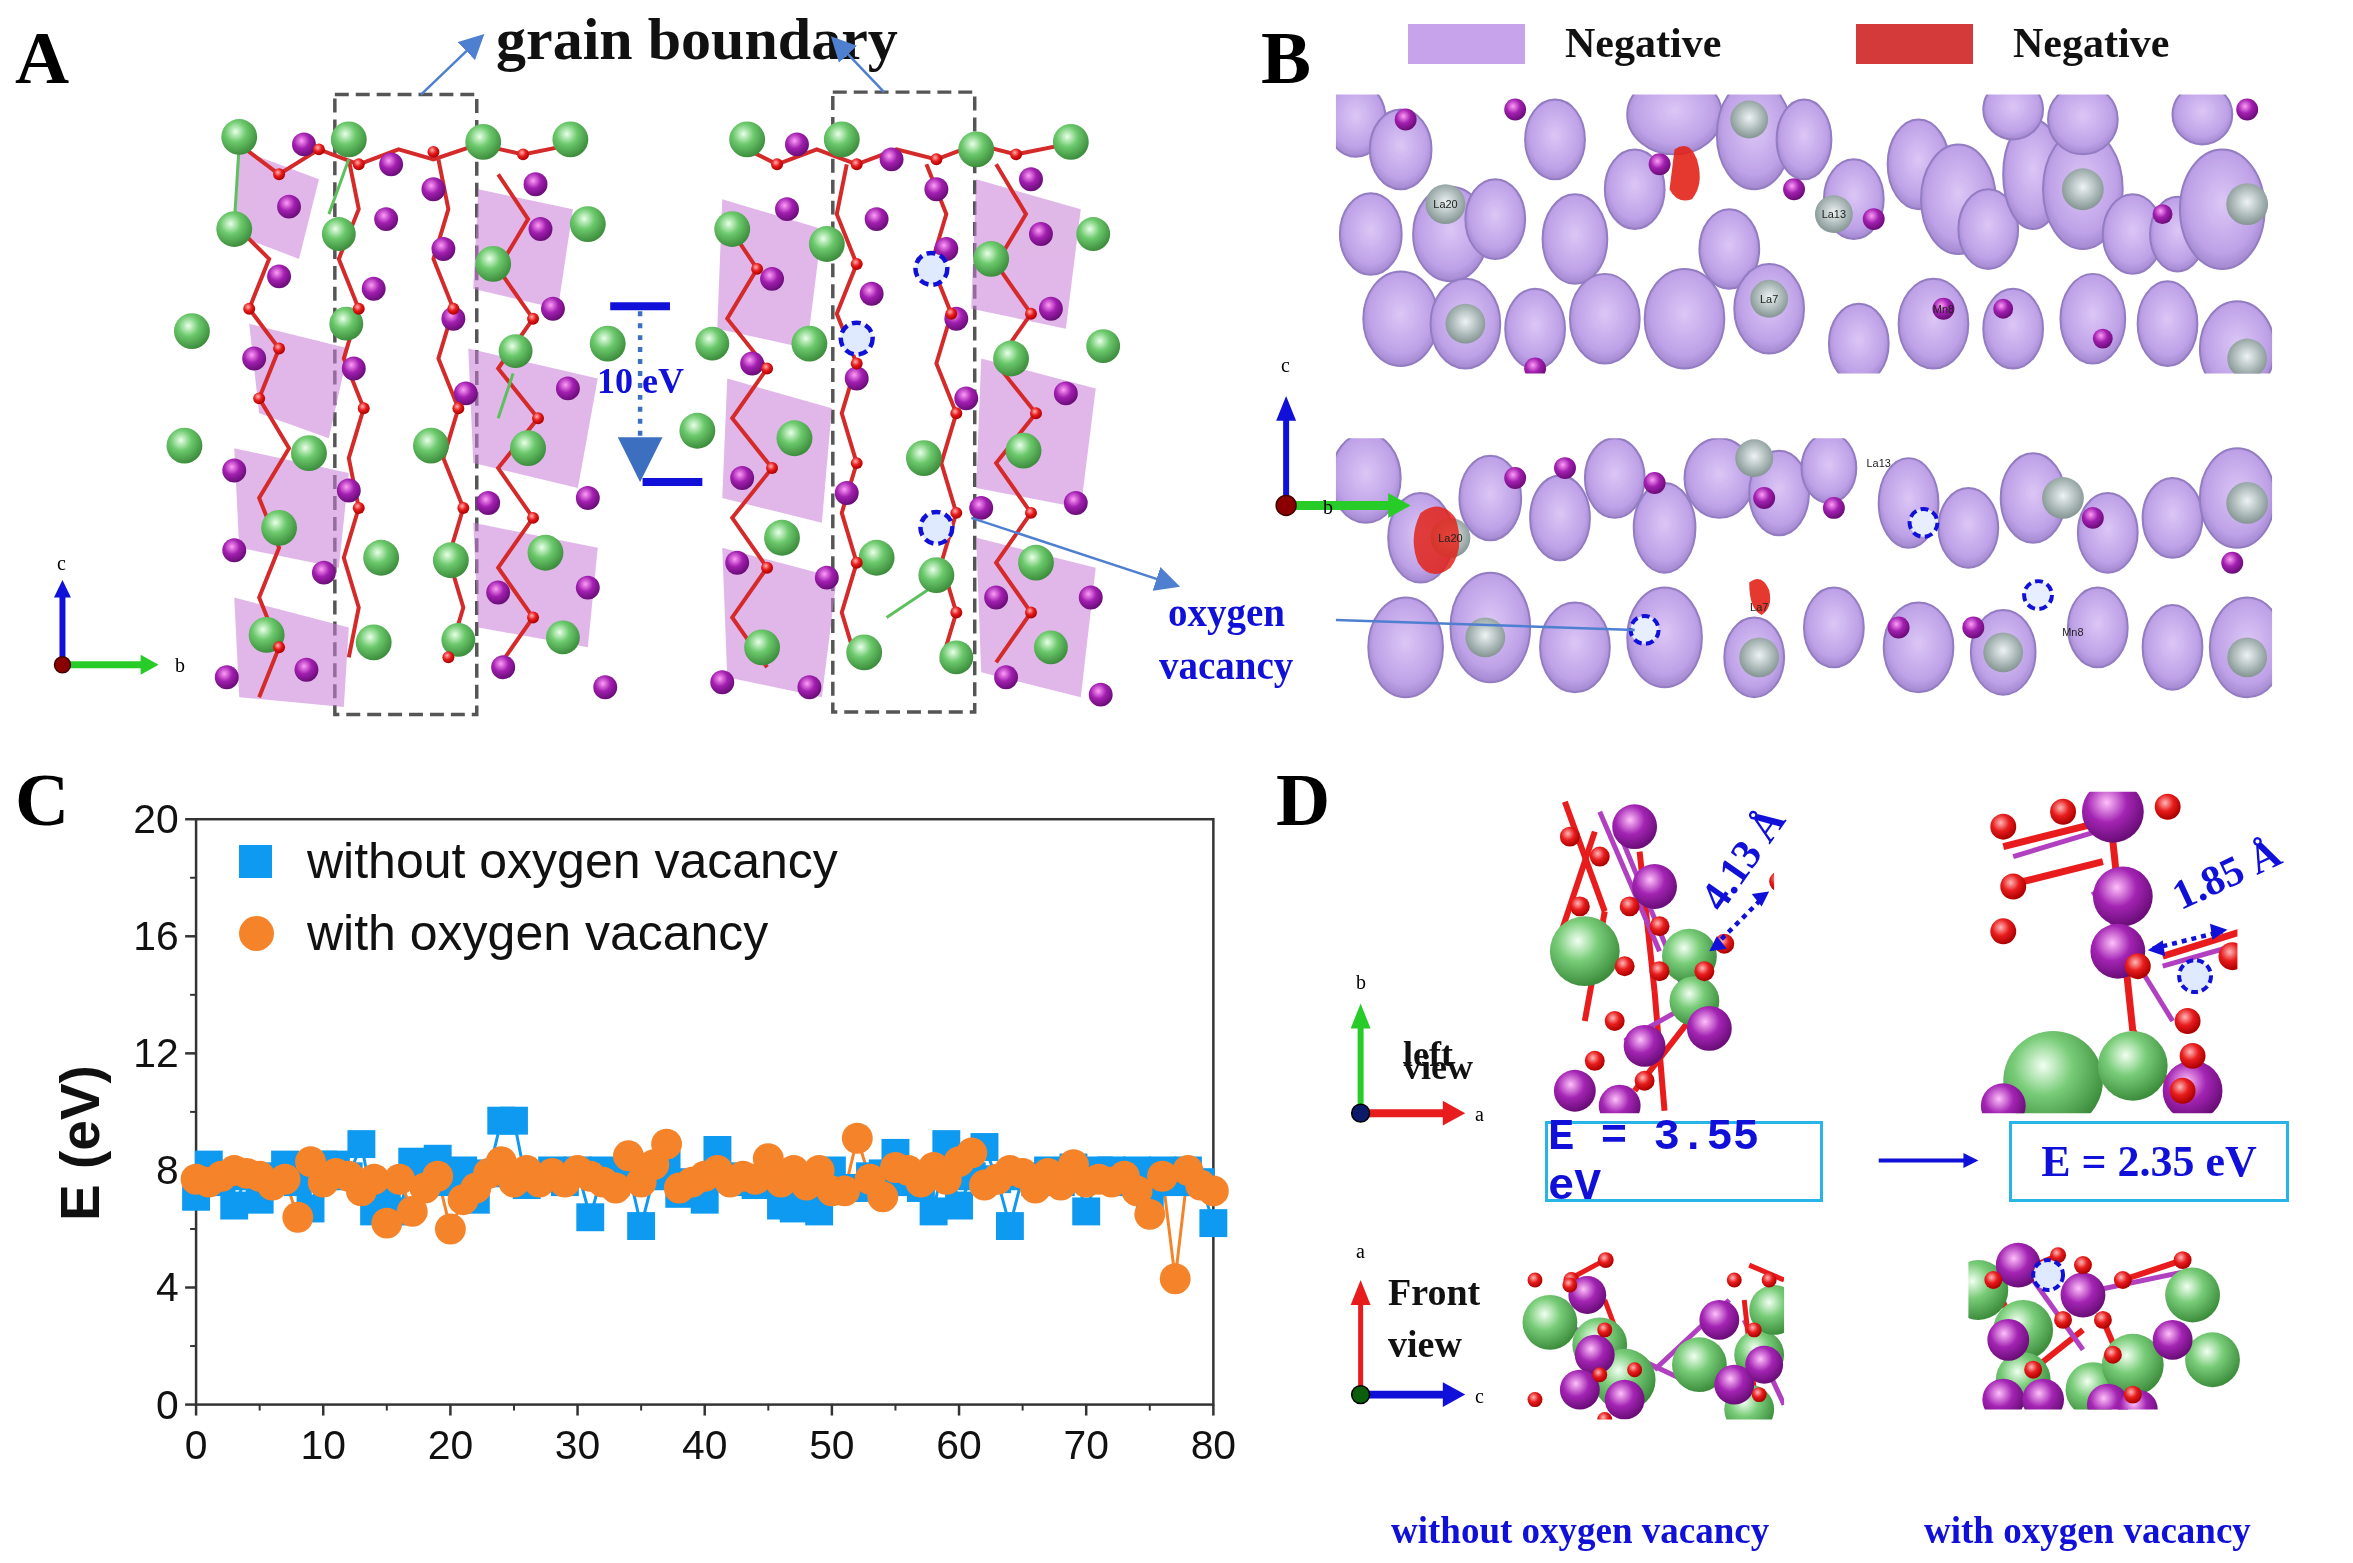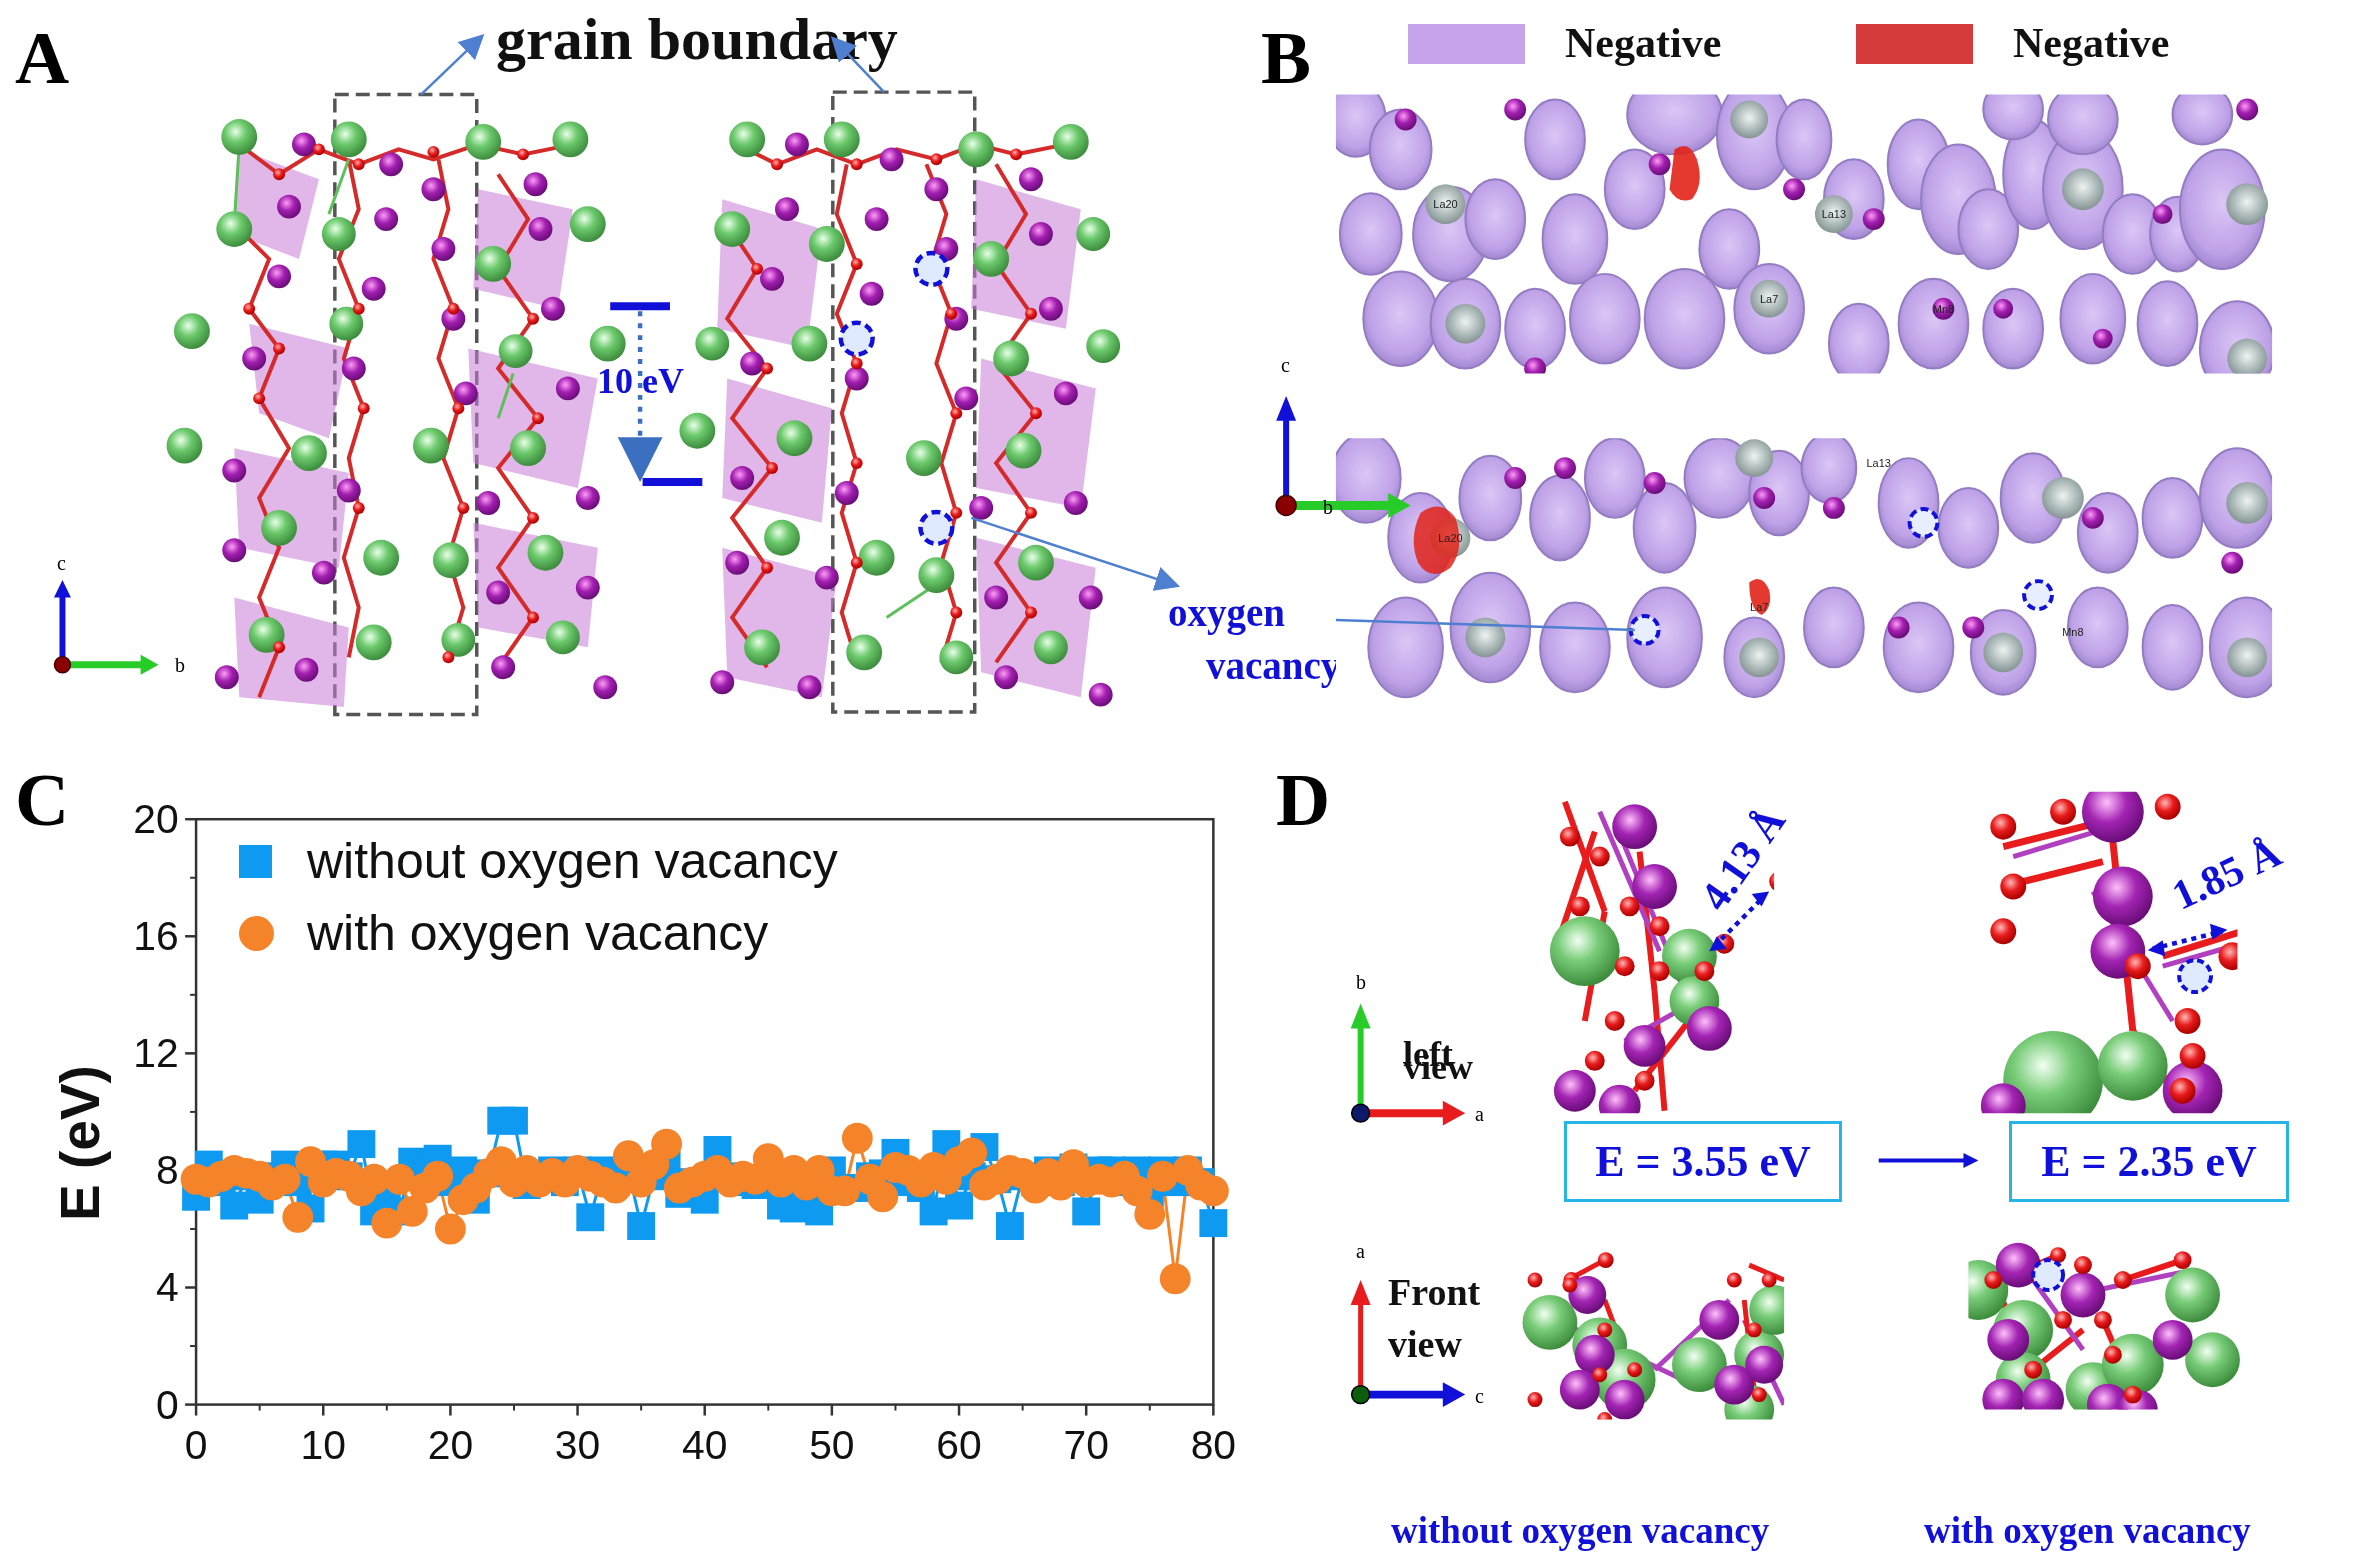--- a/index.html
+++ b/index.html
@@ -255,21 +255,21 @@
     <polygon points="125,1165 108,1200 142,1200" fill="#1010d8"></polygon>
     <line x1="130" y1="1335" x2="290" y2="1335" stroke="#28cc28" stroke-width="14"></line>
     <polygon points="318,1335 282,1315 282,1355" fill="#28cc28"></polygon>
     <circle cx="125" cy="1335" r="16" fill="#8a0000" stroke="#400" stroke-width="3"></circle>
   </svg>
 
   <div class="abs serif-bold blue-text" style="left:597px;top:360px;font-size:36px;">10 eV</div>
   <div class="small-axis" style="left:57px;top:552px;">c</div>
   <div class="small-axis" style="left:175px;top:654px;">b</div>
   <div class="abs serif-bold blue-text" style="left:1168px;top:590px;font-size:39px;">oxygen</div>
-  <div class="abs serif-bold blue-text" style="left:1206px;top:643px;font-size:39px;">vacancy</div>
+  <div class="abs serif-bold blue-text" style="left:1159px;top:643px;font-size:39px;">vacancy</div>
 </div>
 
 <div class="abs" style="left:1256px;top:0;width:1098px;height:732px;">
   <div class="panel-letter" style="left:5px;top:20px;">B</div>
   <div class="abs" style="left:152px;top:24px;width:117px;height:40px;background:#c6a3ea;"></div>
   <div class="abs serif-bold" style="left:309px;top:19px;font-size:42px;color:#111;">Negative</div>
   <div class="abs" style="left:600px;top:24px;width:117px;height:40px;background:#d43a3a;"></div>
   <div class="abs serif-bold" style="left:757px;top:19px;font-size:42px;color:#111;">Negative</div>
 
   <svg class="svgfill" width="1098" height="732" viewBox="0 0 2204 1470">
@@ -911,19 +911,19 @@
   <div class="small-axis" style="left:100px;top:229px;">b</div>
   <div class="small-axis" style="left:219px;top:361px;">a</div>
   <div class="abs serif-bold" style="left:147px;top:254px;font-size:36px;color:#111;margin-top:37px;">left</div>
   <div class="abs serif-bold" style="left:147px;top:304px;font-size:36px;color:#111;">view</div>
 
   <div class="small-axis" style="left:100px;top:498px;">a</div>
   <div class="small-axis" style="left:219px;top:643px;">c</div>
   <div class="abs serif-bold" style="left:132px;top:528px;font-size:38px;color:#111;">Front</div>
   <div class="abs serif-bold" style="left:132px;top:580px;font-size:38px;color:#111;">view</div>
 
-  <div class="ebox" style="left:308px;top:379px;width:272px;height:75px;">E = 3.55 eV</div>
+  <div class="ebox" style="left:289px;top:379px;width:272px;height:75px;font-family:Liberation Mono, monospace;">E = 3.55 eV</div>
   <div class="ebox" style="left:753px;top:379px;width:274px;height:75px;">E = 2.35 eV</div>
 
   <div class="abs serif-bold blue-text" style="left:135px;top:767px;font-size:37px;">without oxygen vacancy</div>
   <div class="abs serif-bold blue-text" style="left:668px;top:767px;font-size:37px;">with oxygen vacancy</div>
 </div>
 
 
 </body></html>

